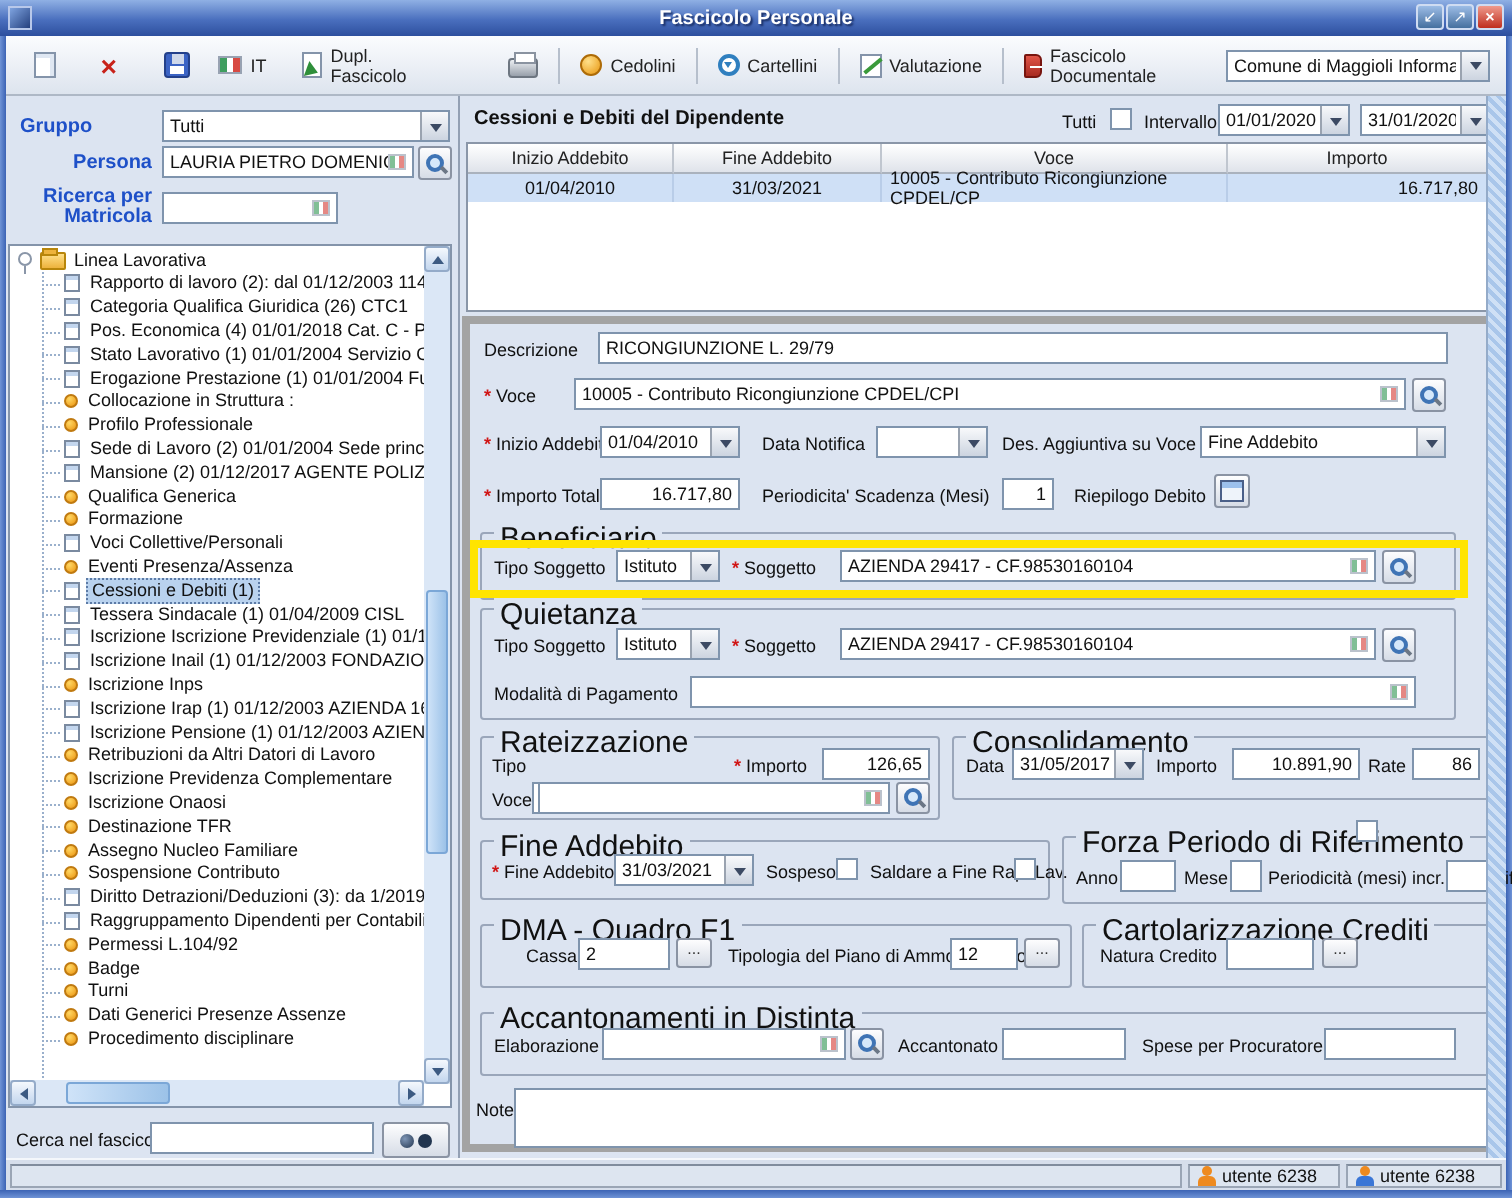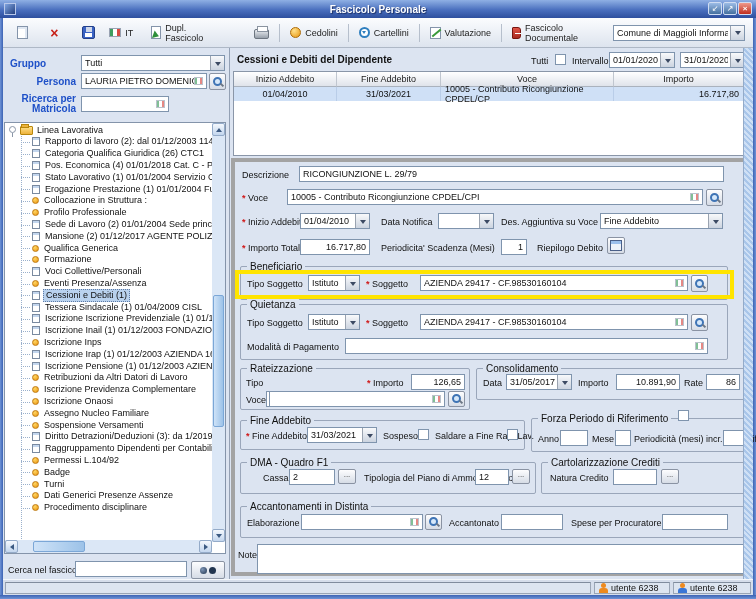--- a/index.html
+++ b/index.html
@@ -73,21 +73,21 @@
   .mag{position:relative;width:12px;height:12px;}
   .mag::before{content:"";position:absolute;left:1px;top:1px;width:5px;height:5px;border:2px solid #3f74b5;
     border-radius:50%;background:#d6e8fa;}
   .mag::after{content:"";position:absolute;left:8px;top:8px;width:4px;height:2px;background:#6b7685;transform:rotate(45deg);}
   .calcic{width:12px;height:11px;border:1px solid #4a5f88;background:
     linear-gradient(#9cc0ec,#9cc0ec) 0 0/12px 3px no-repeat,#eef3fa;}
   .binoc{position:relative;width:18px;height:9px;}
   .binoc::before{content:"";position:absolute;left:1px;top:1px;width:7px;height:7px;border-radius:50%;
     background:radial-gradient(circle at 35% 35%,#7e95b5,#22354f);box-shadow:9px 0 0 #22354f;}
   .grp{position:absolute;border:1px solid #9aa6ba;border-radius:2px;}
-  .gt{position:absolute;top:-6px;left:6px;background:#dce4f1;padding:0 3px;font-size:10px;white-space:nowrap;}
+  .gt{position:absolute;top:-6px;left:6px;background:#dce4f1;padding:0 3px;font-size:15px;white-space:nowrap;}
   
   .leftp{position:absolute;left:3px;top:48px;width:227px;height:531px;background:#dce4f1;border-right:1px solid #93a0b4;}
   .treebox{position:absolute;left:1px;top:74px;width:222px;height:432px;background:#fff;border:1px solid #8494aa;overflow:hidden;}
   .trow{position:relative;height:11.8px;display:flex;align-items:center;gap:3px;padding-left:27px;white-space:nowrap;}
   .trow::before{content:"";position:absolute;left:16px;top:6px;width:9px;border-top:1px dotted #9ab0cc;}
   .trow .tl{font-size:9px;padding:0 2px;line-height:11px;}
   .trow.sel .tl{background:#b9d2ee;border:1px dotted #5d7ba6;}
   .rootrow{height:13px;display:flex;align-items:center;gap:4px;padding-left:4px;font-size:9px;}
   .knob{width:7px;height:7px;border:1px solid #8a96a8;border-radius:50%;background:#fff;position:relative;}
   .knob::after{content:"";position:absolute;left:2px;top:6px;width:1px;height:4px;background:#8a96a8;}
@@ -316,25 +316,29 @@
         <div class="trow">
             <i class="tic dot"></i>
             <span class="tl">Iscrizione Previdenza Complementare</span>
           </div>
         <div class="trow">
             <i class="tic dot"></i>
             <span class="tl">Iscrizione Onaosi</span>
           </div>
         <div class="trow">
             <i class="tic dot"></i>
+            <span class="tl">Destinazione TFR</span>
+          </div>
+        <div class="trow">
+            <i class="tic dot"></i>
             <span class="tl">Assegno Nucleo Familiare</span>
           </div>
         <div class="trow">
             <i class="tic dot"></i>
-            <span class="tl">Sospensione Versamenti</span>
+            <span class="tl">Sospensione Contributo</span>
           </div>
         <div class="trow">
             <i class="tic doc"></i>
             <span class="tl">Diritto Detrazioni/Deduzioni (3): da 1/2019 a 1</span>
           </div>
         <div class="trow">
             <i class="tic doc"></i>
             <span class="tl">Raggruppamento Dipendenti per Contabilizzaz</span>
           </div>
         <div class="trow">

